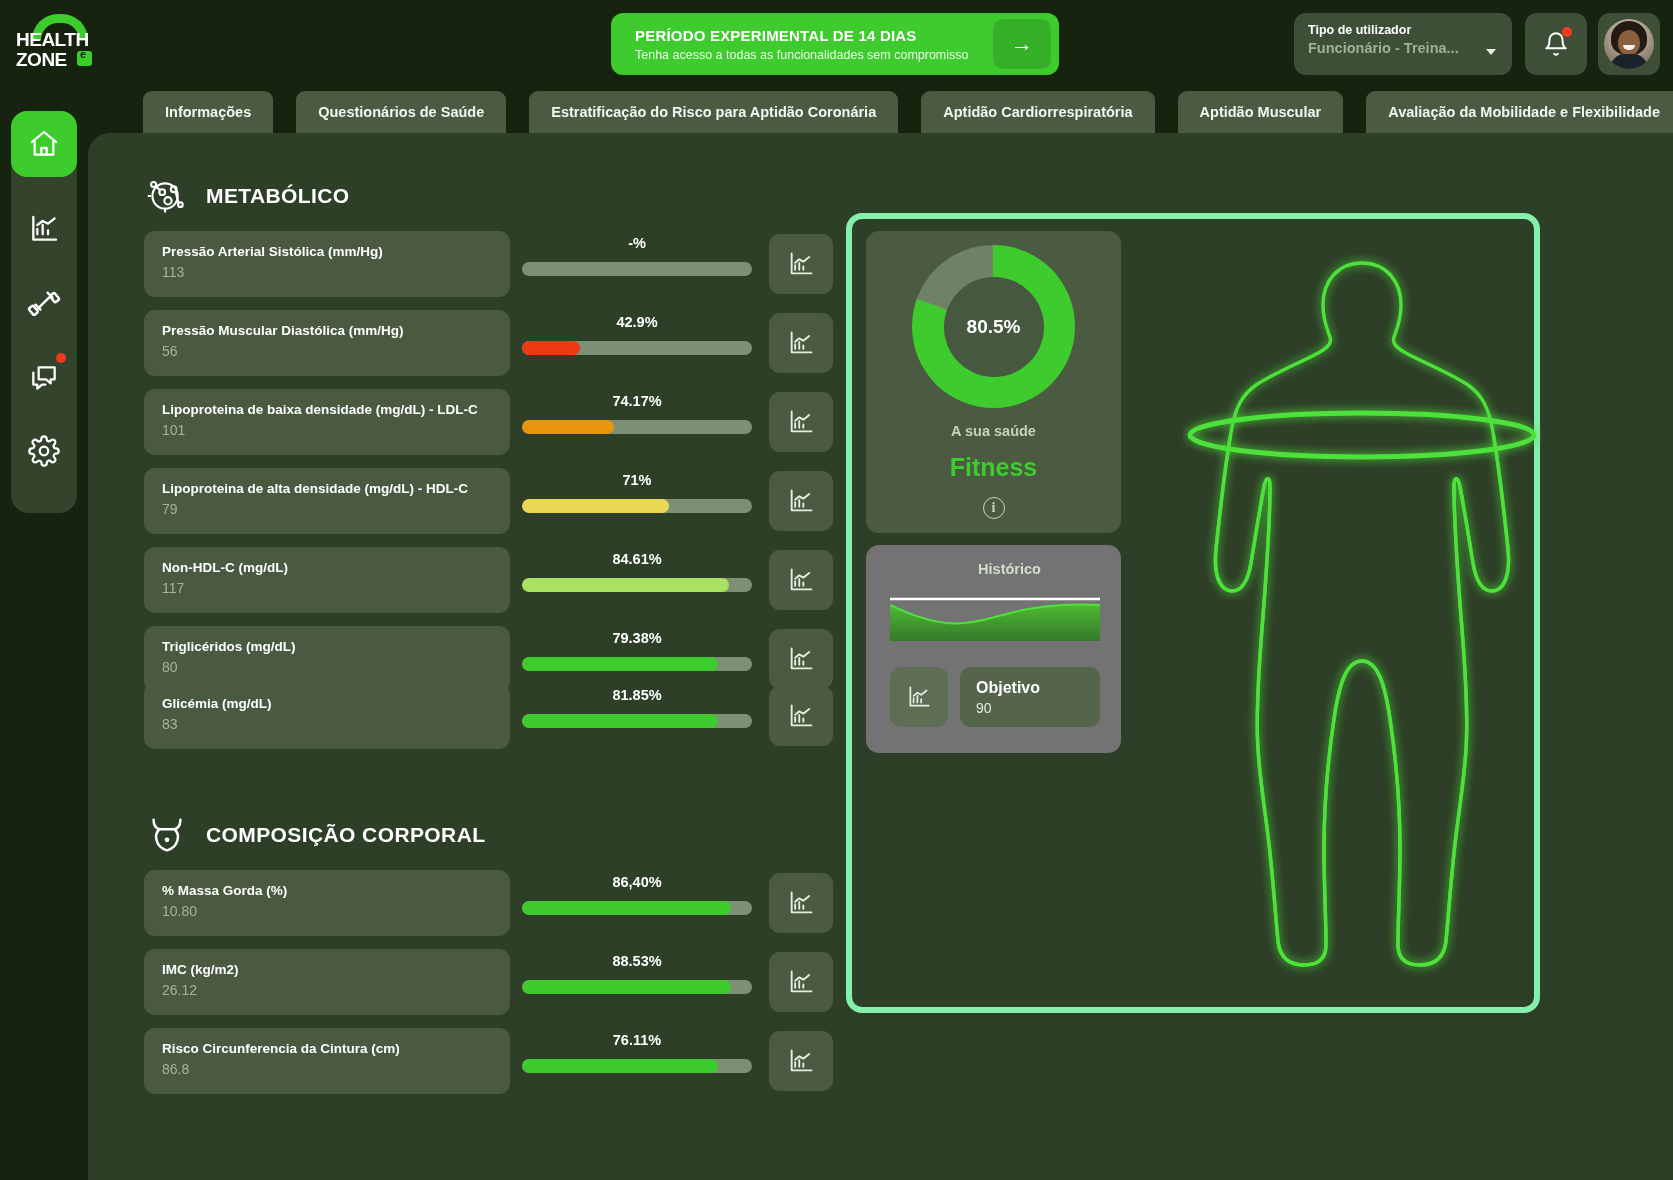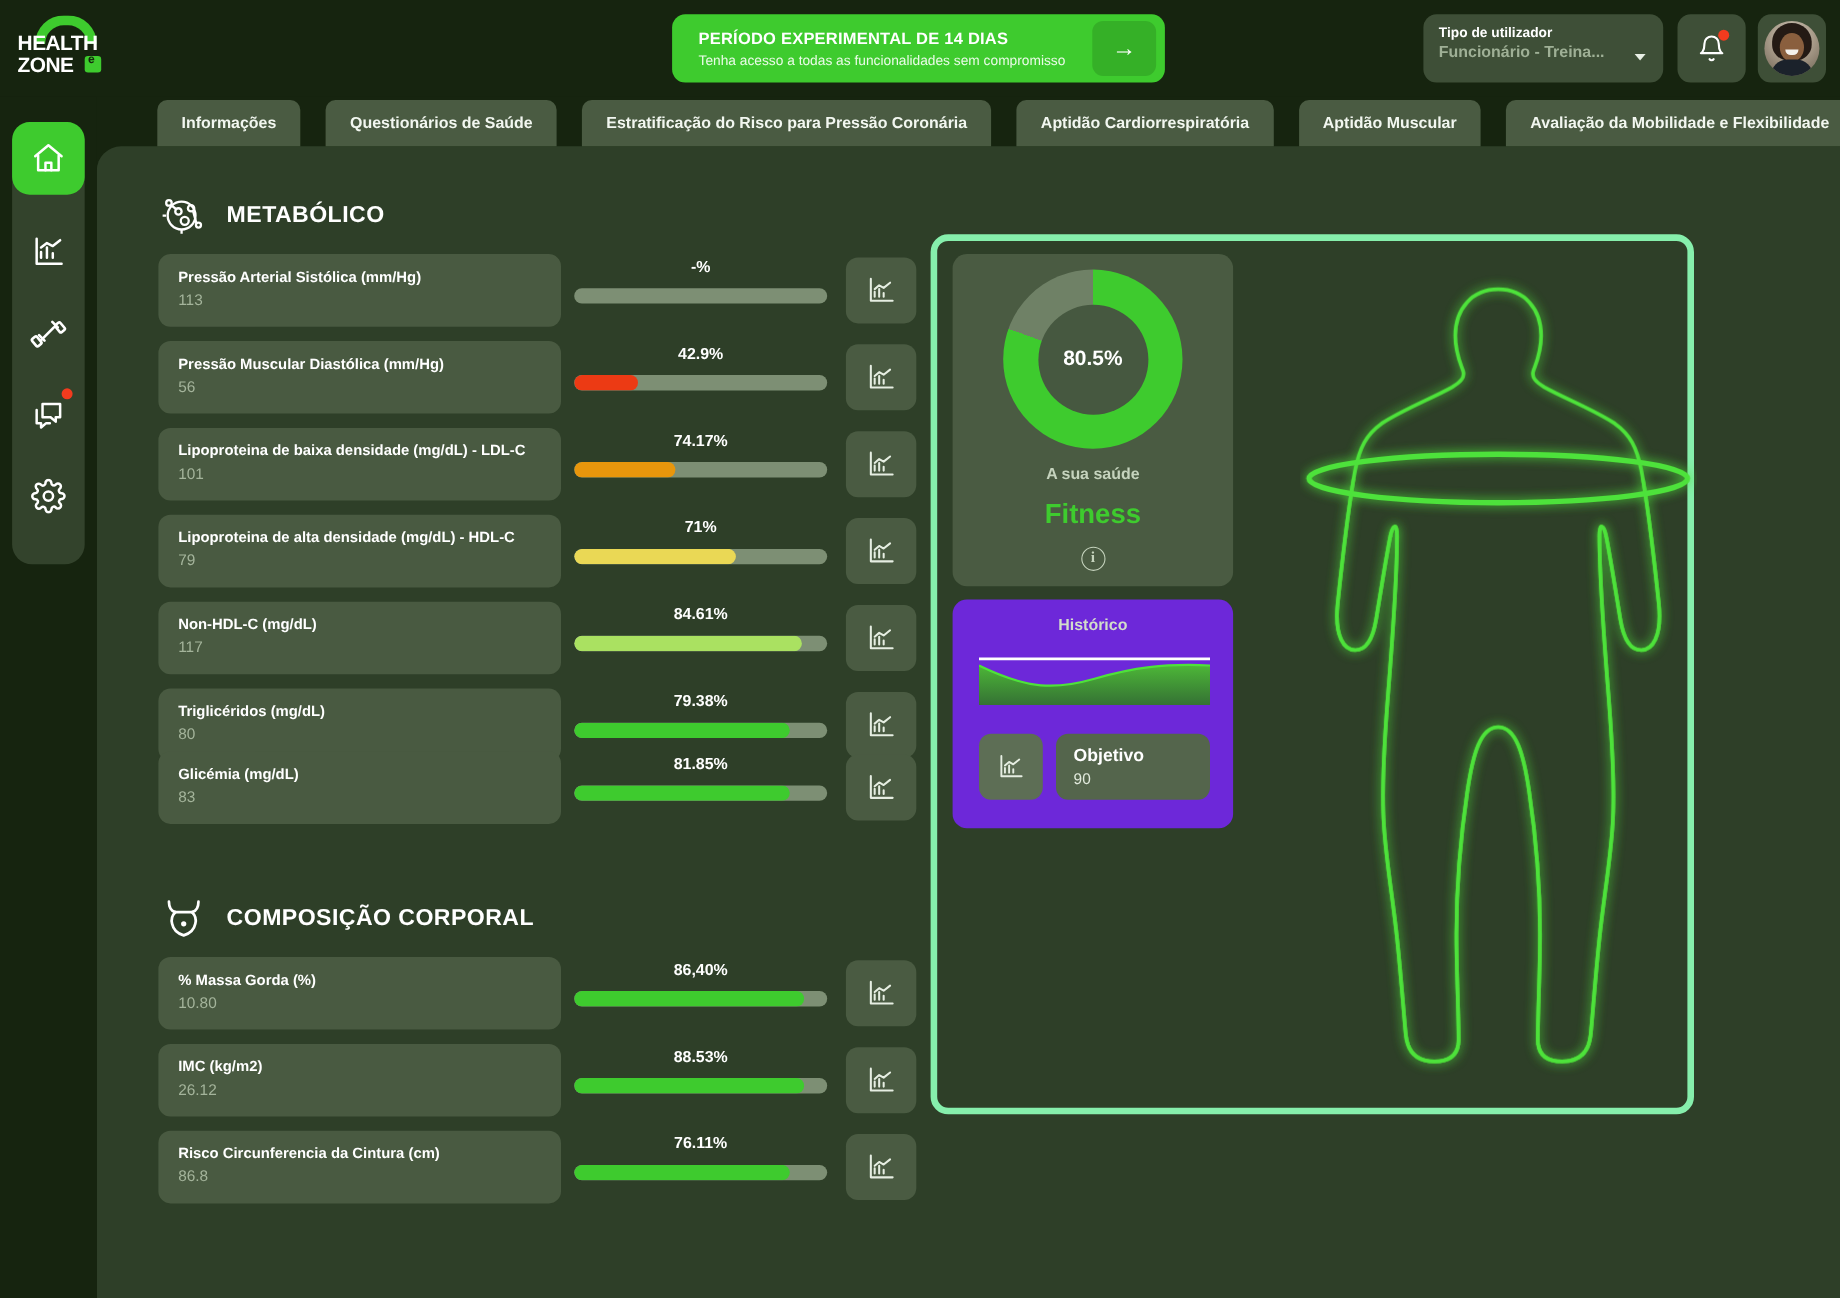--- a/index.html
+++ b/index.html
@@ -100,21 +100,21 @@
      width: 100px; height: 100px; border-radius: 50%; background: #465840;
      display: flex; align-items: center; justify-content: center;
      font-size: 19px; font-weight: 800; color: #ffffff; }
   .score-sub { position: absolute; top: 192px; width: 100%; text-align: center; font-size: 14.5px; font-weight: 700; color: #c5d3bd; }
   .score-label { position: absolute; top: 222px; width: 100%; text-align: center; font-size: 25px; font-weight: 800; color: #3ecb2e; }
   .info-icon { position: absolute; left: 50%; top: 266px; transform: translateX(-50%); width: 22px; height: 22px;
      border: 1.7px solid #c5d3bd; border-radius: 50%; color: #c5d3bd; font-size: 14px; font-weight: 700;
      display: flex; align-items: center; justify-content: center; font-family: "Liberation Serif", serif; }
 
   .hist-card { position: absolute; left: 14px; top: 326px; width: 255px; height: 208px;
-     background: #6d28d9; border-radius: 13px; }
+     background: #737373; border-radius: 13px; padding-left: 16px; }
   .hist-title { position: absolute; top: 16px; width: 100%; text-align: center; font-size: 14.5px; font-weight: 700; color: #d2ddcb; }
   .spark { position: absolute; left: 24px; top: 48px; width: 210px; height: 48px; }
   .hist-btn { position: absolute; left: 24px; top: 122px; width: 58px; height: 60px;
      background: #5d6e55; border-radius: 11px; display: flex; align-items: center; justify-content: center; }
   .goal-card { position: absolute; left: 94px; top: 122px; width: 140px; height: 60px;
      background: #54654c; border-radius: 11px; padding: 12px 16px; }
   .goal-label { font-size: 16px; font-weight: 700; color: #ffffff; }
   .goal-value { font-size: 14px; color: #e2eadd; margin-top: 3px; }
 
   .body-fig { position: absolute; left: 330px; top: 30px; width: 360px; height: 740px; }
@@ -206,21 +206,21 @@
         <circle cx="12" cy="12" r="3.2"></circle>
         <path d="M19.4 15a1.6 1.6 0 0 0 .3 1.8l.1.1a2 2 0 1 1-2.8 2.8l-.1-.1a1.6 1.6 0 0 0-1.8-.3 1.6 1.6 0 0 0-1 1.5V21a2 2 0 1 1-4 0v-.1A1.6 1.6 0 0 0 9 19.4a1.6 1.6 0 0 0-1.8.3l-.1.1a2 2 0 1 1-2.8-2.8l.1-.1a1.6 1.6 0 0 0 .3-1.8 1.6 1.6 0 0 0-1.5-1H3a2 2 0 1 1 0-4h.1A1.6 1.6 0 0 0 4.6 9a1.6 1.6 0 0 0-.3-1.8l-.1-.1a2 2 0 1 1 2.8-2.8l.1.1a1.6 1.6 0 0 0 1.8.3H9a1.6 1.6 0 0 0 1-1.5V3a2 2 0 1 1 4 0v.1a1.6 1.6 0 0 0 1 1.5 1.6 1.6 0 0 0 1.8-.3l.1-.1a2 2 0 1 1 2.8 2.8l-.1.1a1.6 1.6 0 0 0-.3 1.8V9a1.6 1.6 0 0 0 1.5 1H21a2 2 0 1 1 0 4h-.1a1.6 1.6 0 0 0-1.5 1z"></path>
       </svg>
     </div>
   </div>
 
   <div class="tabs">
     <div class="tabbar" id="tabbar">
         <div class="tab">Informações</div>
         <div class="tab">Questionários de Saúde</div>
-        <div class="tab">Estratificação do Risco para Pressão Coronária</div>
+        <div class="tab">Estratificação do Risco para Aptidão Coronária</div>
         <div class="tab">Aptidão Cardiorrespiratória</div>
         <div class="tab">Aptidão Muscular</div>
         <div class="tab">Avaliação da Mobilidade e Flexibilidade</div>
       </div>
   </div>
 
   <div class="content">
 
     <div id="metrics-area">
         <div class="sec-head" style="left: 56px; top: 40px;">

